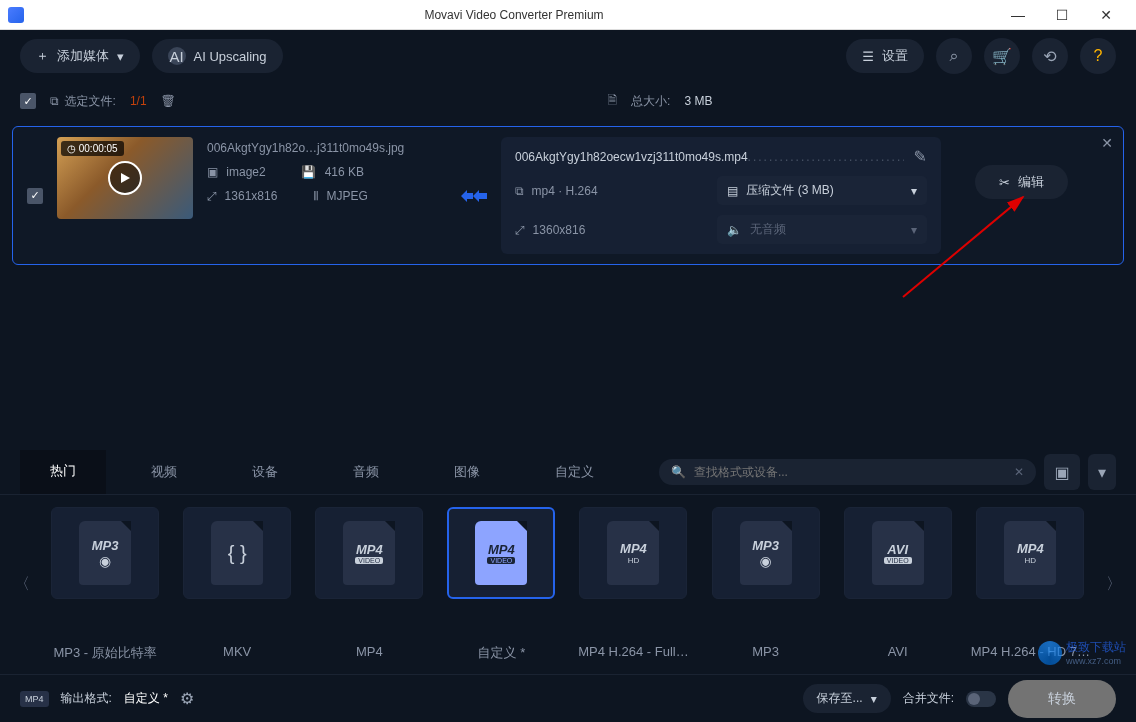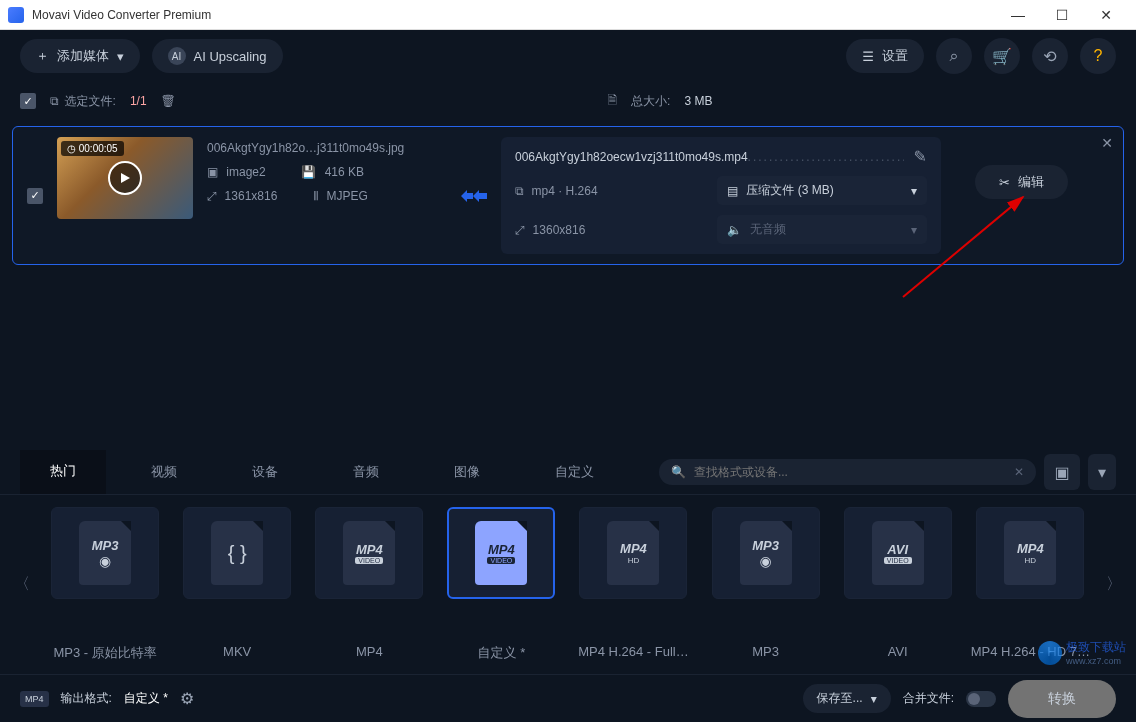--- a/index.html
+++ b/index.html
@@ -1,17 +1,17 @@
 <!DOCTYPE html>
 <html><head>
 <meta charset="utf-8">
 <style>
 * { margin: 0; padding: 0; box-sizing: border-box; font-family: "Microsoft YaHei", Arial, sans-serif; }
 body { width: 1136px; height: 722px; background: #fff; overflow: hidden; }
-.titlebar { height: 30px; background: #fff; border-bottom: 1px solid #ddd; display: flex; align-items: center; padding: 0 8px; }
+.titlebar { height: 30px; background: #fff; border-bottom: 1px solid #ddd; display: flex; align-items: center; padding: 0 8px; text-align: center; }
 .titlebar .logo { width: 16px; height: 16px; background: linear-gradient(135deg,#4a7cff,#2563eb); border-radius: 3px; margin-right: 8px; }
 .titlebar .title { font-size: 12px; color: #333; flex: 1; }
 .titlebar .win-btns { display: flex; gap: 0; }
 .titlebar .win-btn { width: 44px; height: 28px; display: flex; align-items: center; justify-content: center; font-size: 14px; color: #333; cursor: pointer; }
 .app { background: #0d1521; height: 692px; display: flex; flex-direction: column; }
 .toolbar { height: 52px; display: flex; align-items: center; padding: 0 20px; gap: 12px; }
 .btn-pill { background: #1a2332; color: #c8d0db; border-radius: 20px; padding: 8px 16px; display: flex; align-items: center; gap: 8px; cursor: pointer; font-size: 13px; }
 .spacer { flex: 1; }
 .icon-btn { width: 36px; height: 36px; border-radius: 50%; background: #1a2332; display: flex; align-items: center; justify-content: center; color: #9aa5b6; cursor: pointer; }
 .icon-btn.help { color: #ffb400; }
@@ -86,21 +86,21 @@
 
 <div class="app">
 
   <div class="toolbar">
     <div class="btn-pill">
       <span>＋</span>
       <span>添加媒体</span>
       <span>▾</span>
     </div>
     <div class="btn-pill">
-      <span style="background:#3a4558;border-radius:50%;width:18px;height:18px;display:flex;align-items:center;justify-content:center;font-size:10px;text-align:center;">AI</span>
+      <span style="background:#3a4558;border-radius:50%;width:18px;height:18px;display:flex;align-items:center;justify-content:center;font-size:15px;text-align:center;">AI</span>
       <span>AI Upscaling</span>
     </div>
     <div class="spacer"></div>
     <div class="btn-pill">
       <span>☰</span>
       <span>设置</span>
     </div>
     <div class="icon-btn">
         <span>⌕</span>
       </div>
@@ -111,21 +111,21 @@
         <span>⟲</span>
       </div>
     <div class="icon-btn help">
         <span>?</span>
       </div>
   </div>
 
   <div class="sel-row">
     <div class="chk">✓</div>
     <span style="display:flex;gap:6px;align-items:center;">⧉ <span>选定文件:</span></span>
-    <span style="color:#fca5a5;">1/1</span>
+    <span style="color:#c2410c;">1/1</span>
     <span style="cursor:pointer;">🗑</span>
     <div style="flex:0.5"></div>
     <span>🗎</span>
     <span>总大小:</span>
     <span style="color:#c8d0db;">3 MB</span>
   </div>
 
   <div class="file-card">
     <div class="fc-chk">
         <div class="chk">✓</div>

